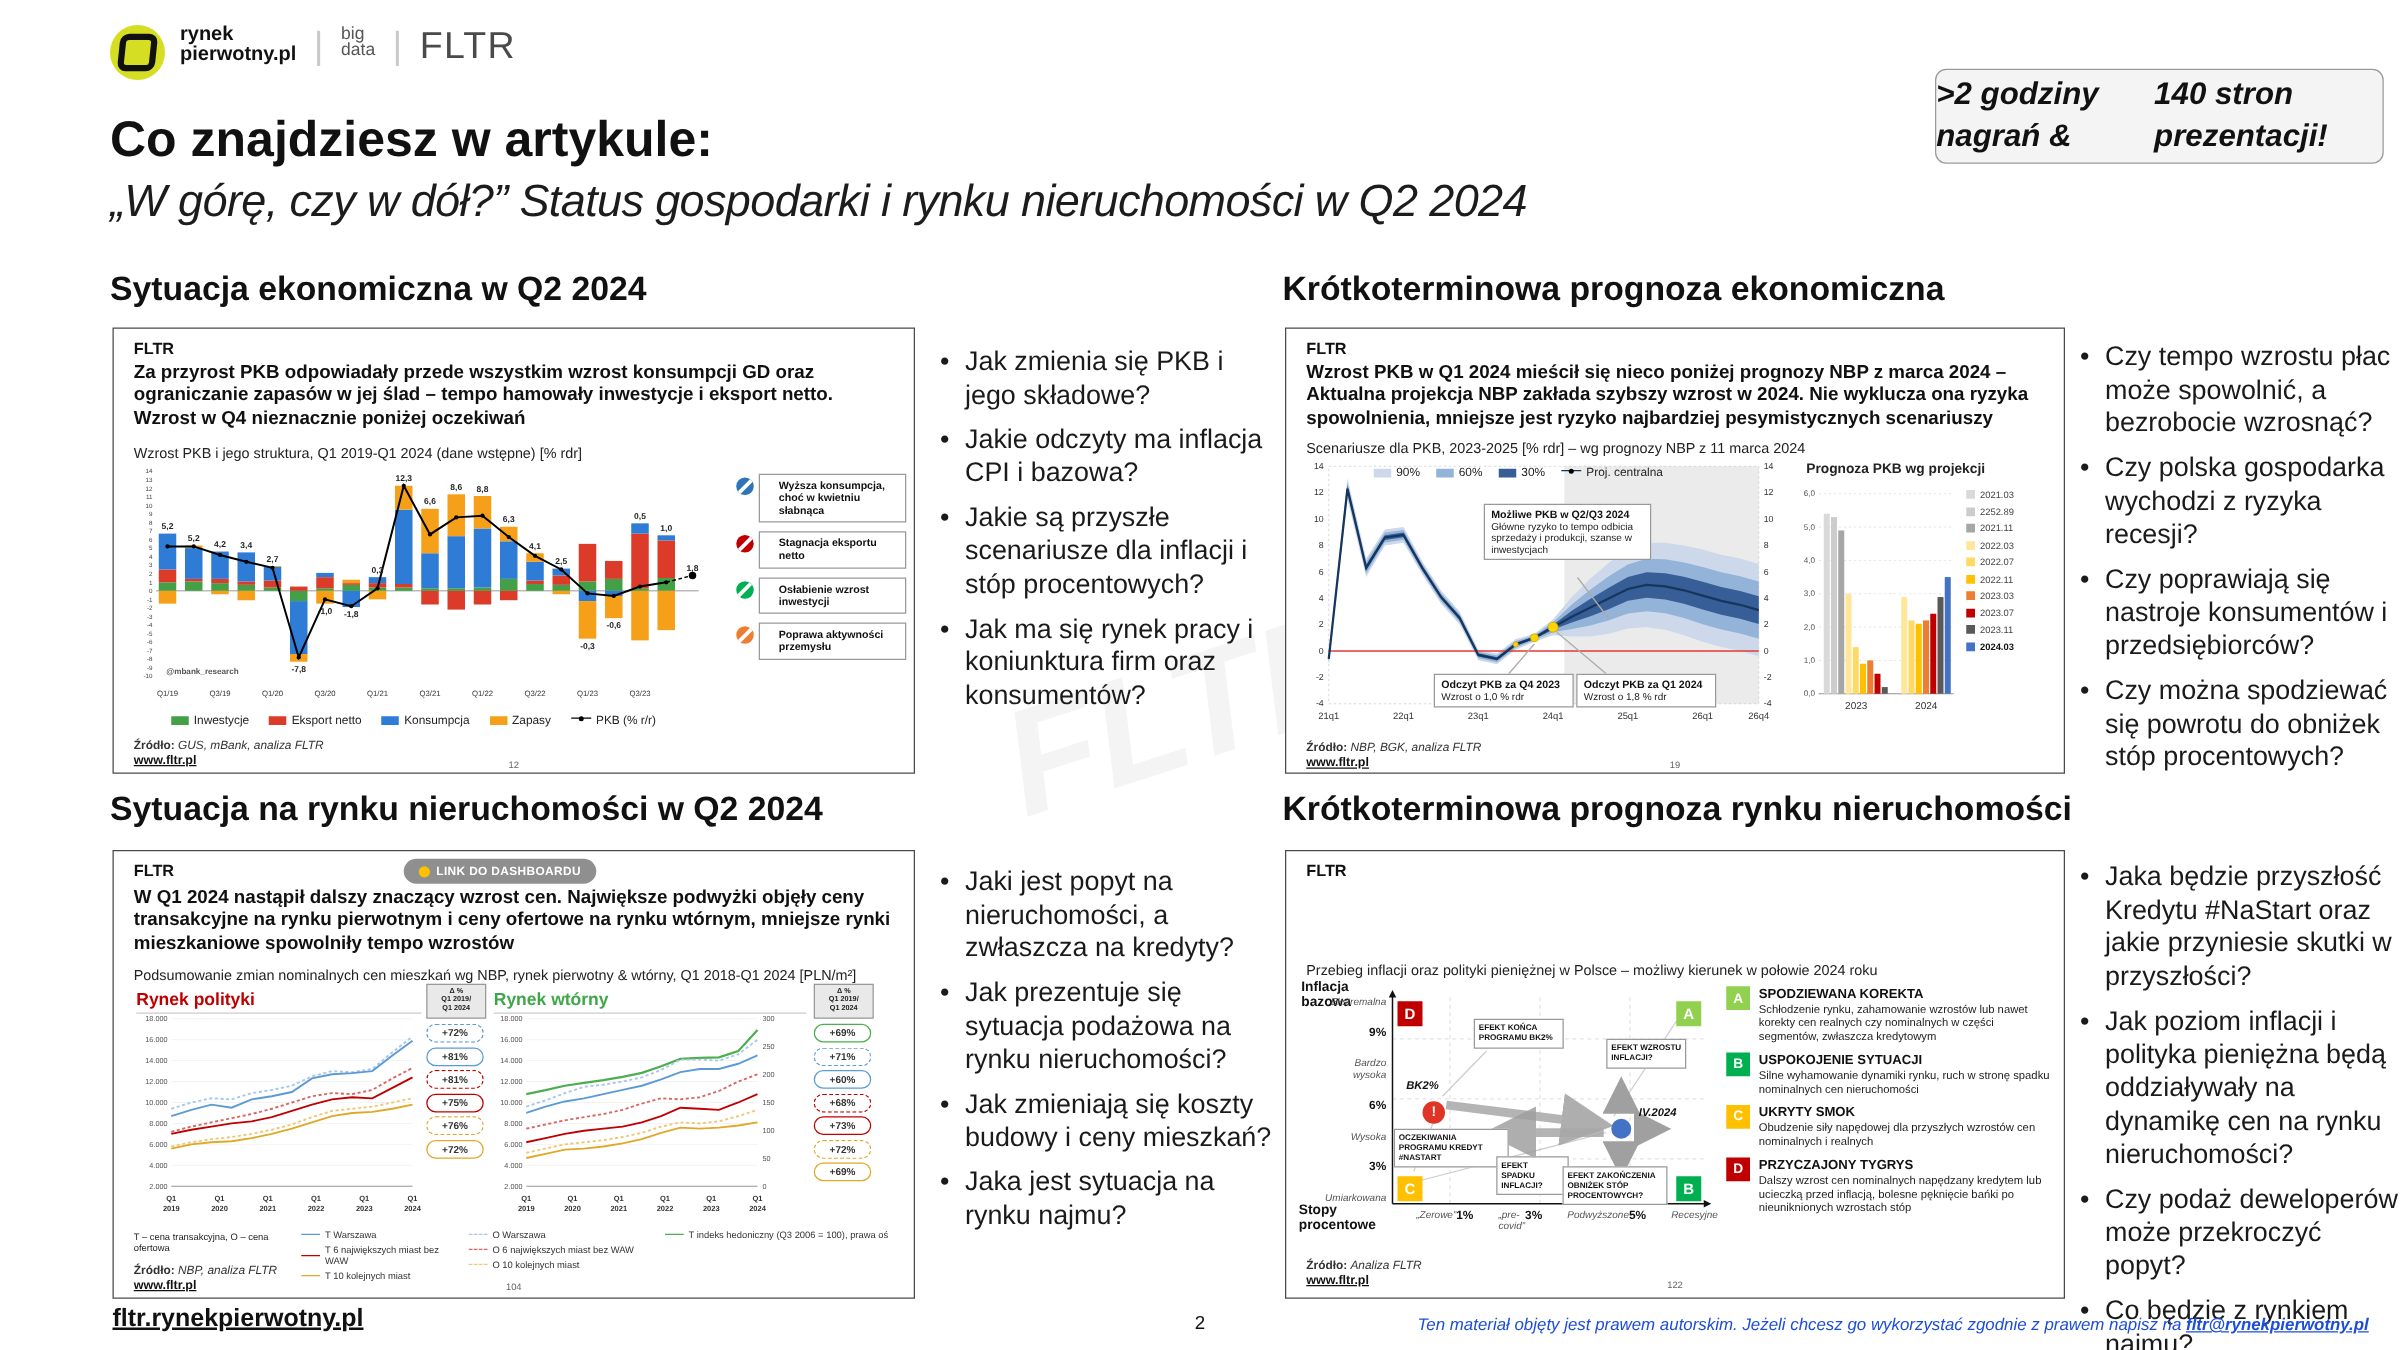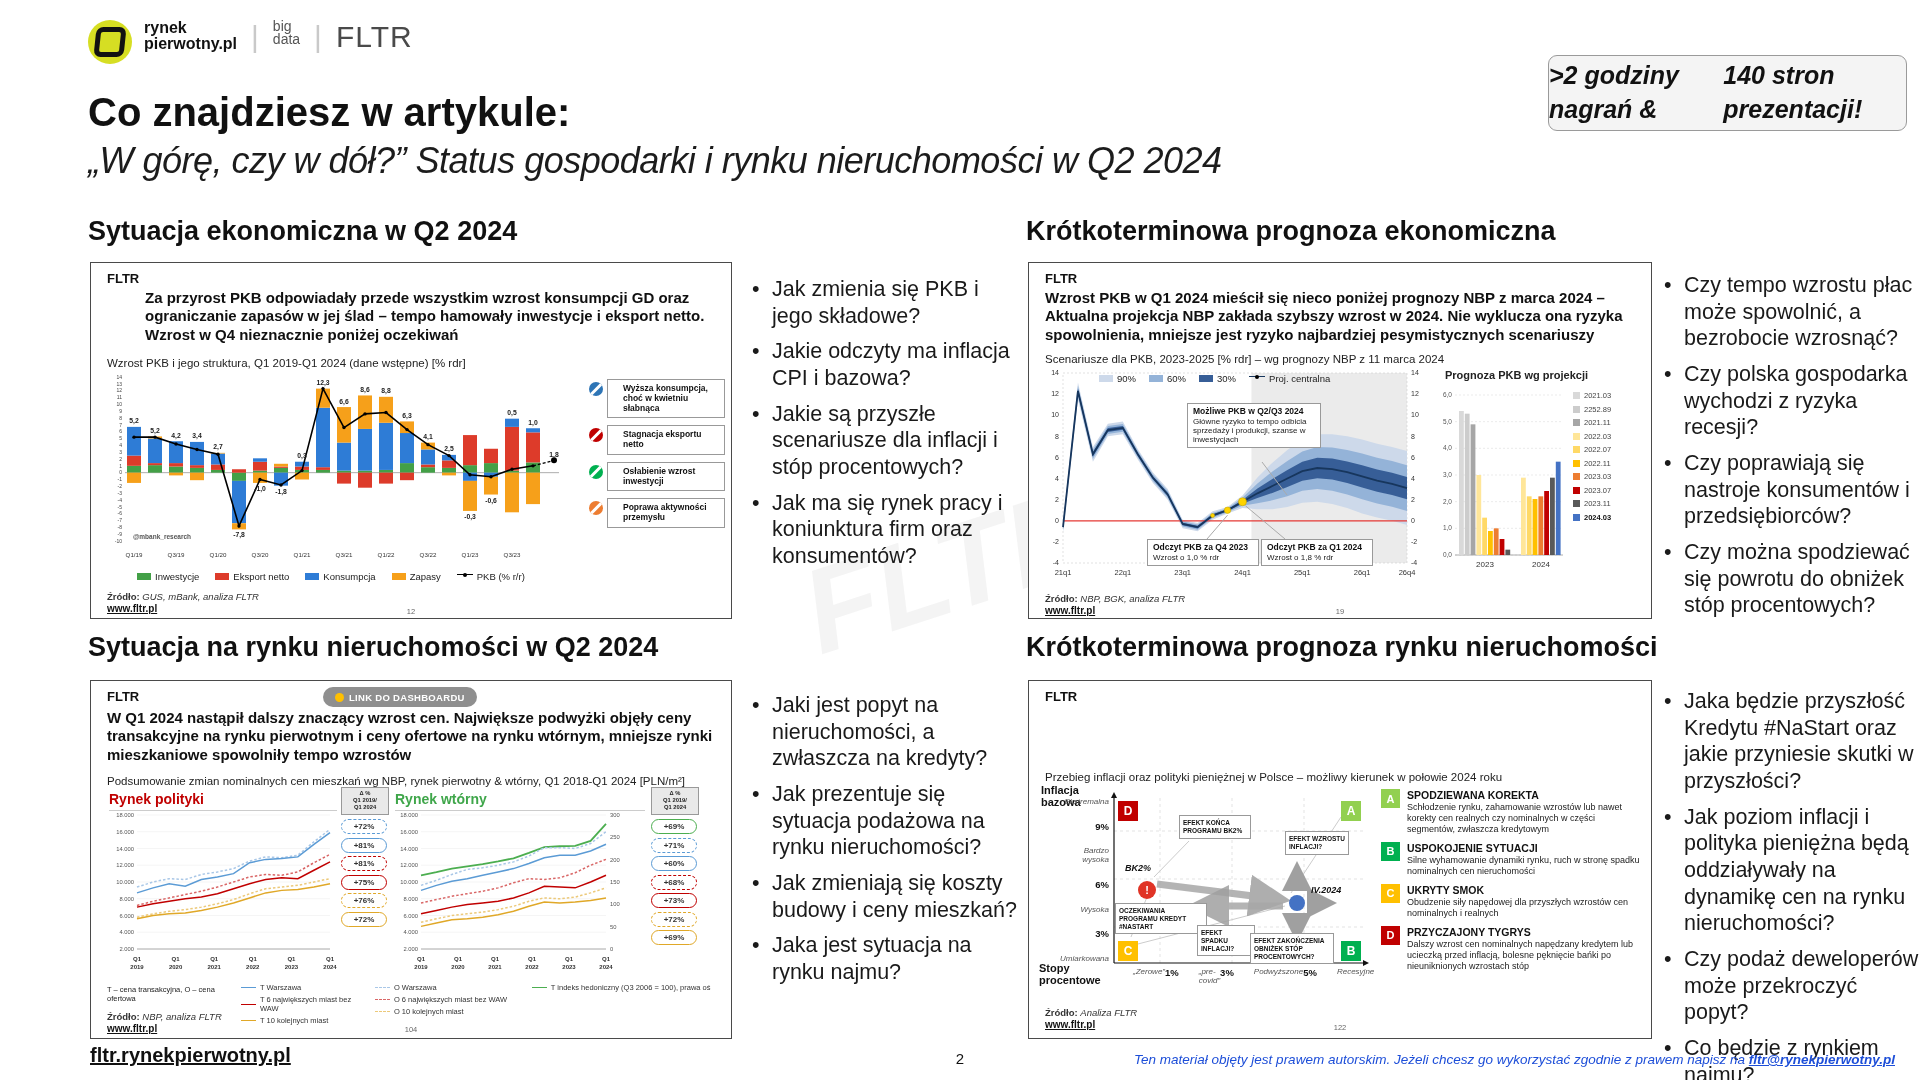--- a/index.html
+++ b/index.html
@@ -173,21 +173,21 @@
     </ul>
   <ul class="bullets" id="bullets3">
       <li>Jaka będzie przyszłość Kredytu #NaStart oraz jakie przyniesie skutki w przyszłości?</li>
       <li>Jak poziom inflacji i polityka pieniężna będą oddziaływały na dynamikę cen na rynku nieruchomości?</li>
       <li>Czy podaż deweloperów może przekroczyć popyt?</li>
       <li>Co będzie z rynkiem najmu?</li>
     </ul>
 
   <div class="panel" id="panel1">
     <div class="fltr-tag">FLTR</div>
-    <div class="headline" style="top:26px;width:604px;margin-left:38px;">Za przyrost PKB odpowiadały przede wszystkim wzrost konsumpcji GD oraz ograniczanie zapasów w jej ślad – tempo hamowały inwestycje i eksport netto. Wzrost w Q4 nieznacznie poniżej oczekiwań</div>
+    <div class="headline" style="top:26px;width:604px;">Za przyrost PKB odpowiadały przede wszystkim wzrost konsumpcji GD oraz ograniczanie zapasów w jej ślad – tempo hamowały inwestycje i eksport netto. Wzrost w Q4 nieznacznie poniżej oczekiwań</div>
     <div class="chart-subt" style="top:94px;">Wzrost PKB i jego struktura, Q1 2019-Q1 2024 (dane wstępne) [% rdr]</div>
     <svg id="gdp-svg" width="486" height="198" viewBox="0 0 486 198">
         <text x="25" y="5.8" text-anchor="end" font-size="5" fill="#444">14</text>
         <text x="25" y="12.633333333333333" text-anchor="end" font-size="5" fill="#444">13</text>
         <text x="25" y="19.466666666666665" text-anchor="end" font-size="5" fill="#444">12</text>
         <text x="25" y="26.3" text-anchor="end" font-size="5" fill="#444">11</text>
         <text x="25" y="33.13333333333333" text-anchor="end" font-size="5" fill="#444">10</text>
         <text x="25" y="39.96666666666666" text-anchor="end" font-size="5" fill="#444">9</text>
         <text x="25" y="46.8" text-anchor="end" font-size="5" fill="#444">8</text>
         <text x="25" y="53.63333333333333" text-anchor="end" font-size="5" fill="#444">7</text>

